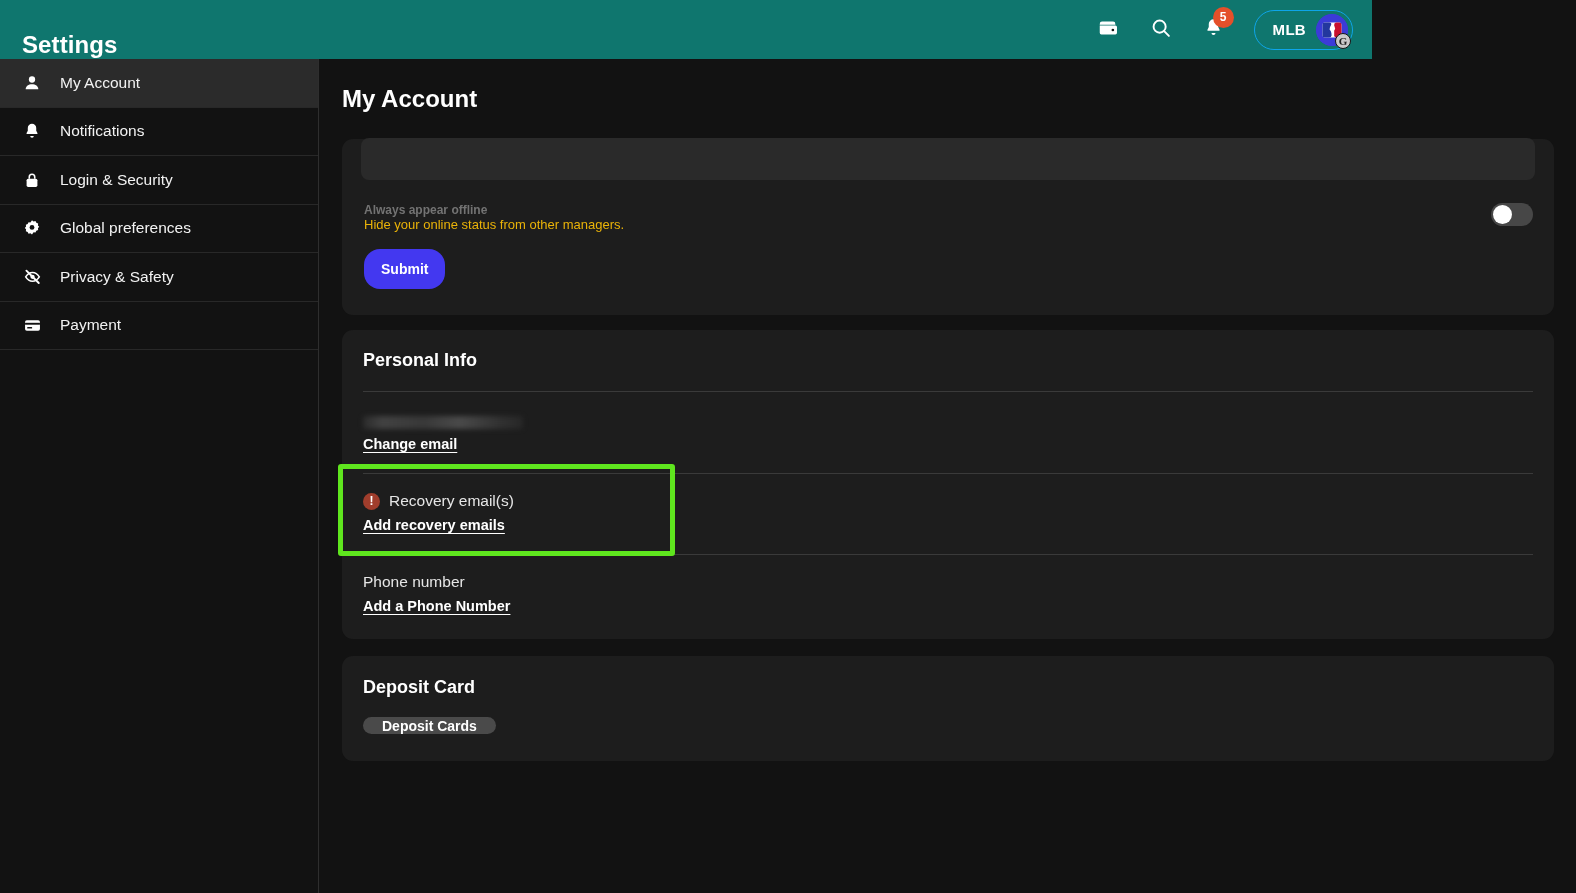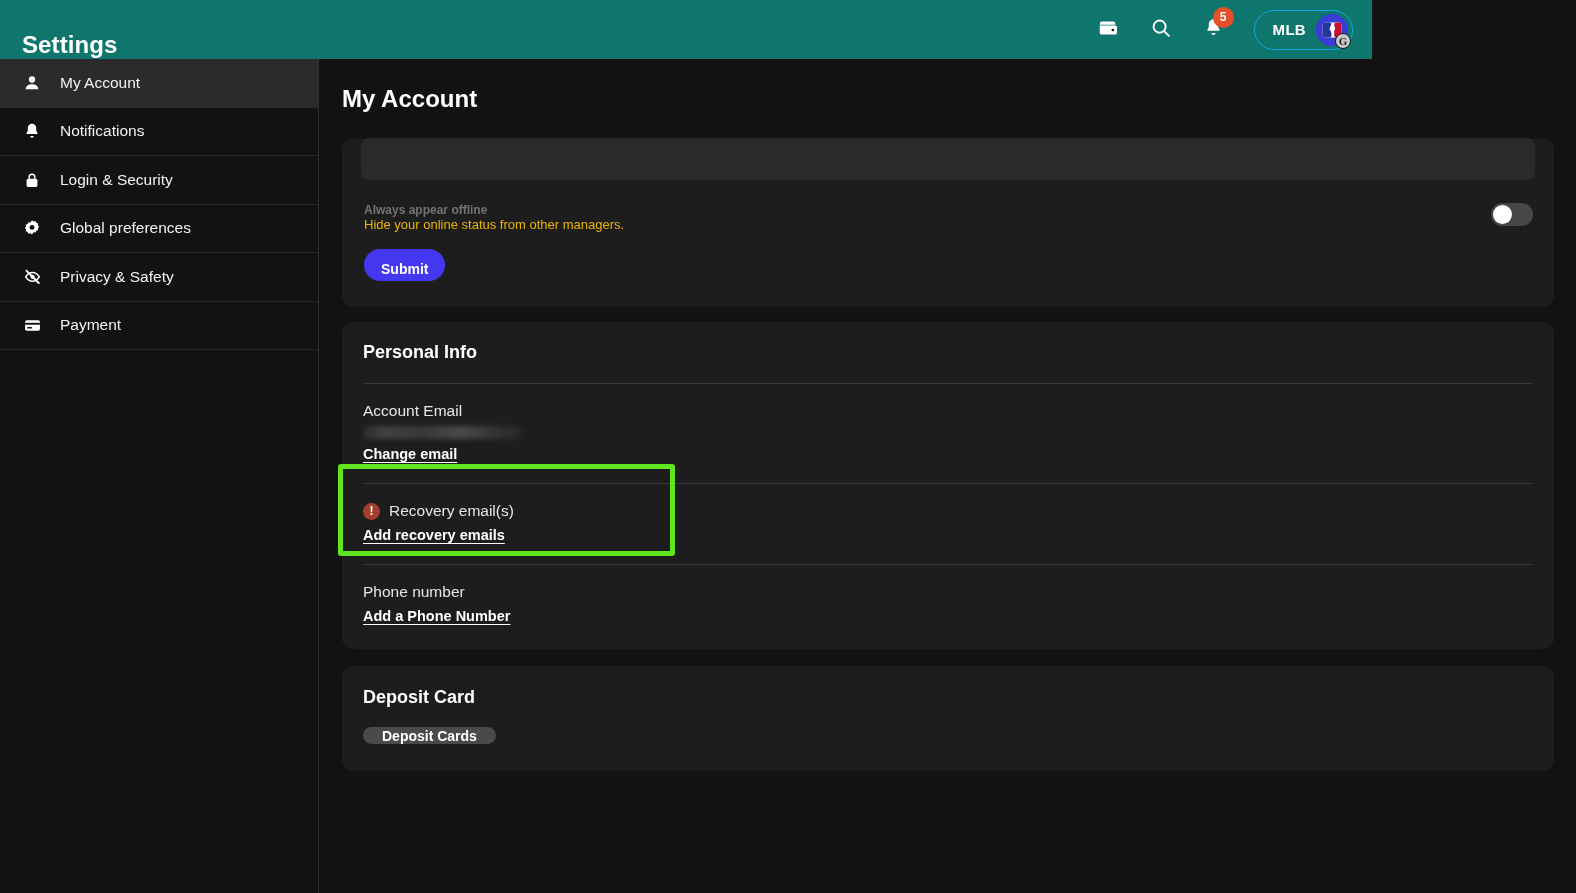--- a/index.html
+++ b/index.html
@@ -206,21 +206,21 @@
     font-weight: bold;
     color: #737373;
     margin-top: 22px;
   }
   .row-sub {
     font-size: 13px;
     color: #eab308;
   }
   .btn-primary {
     margin-top: 17px;
-    height: 32px;
+    height: 40px;
     padding: 12px 17px;
     background: #4338f0;
     border: none;
     border-radius: 16px;
     color: #ffffff;
     font-size: 14px;
     font-weight: bold;
     font-family: "Liberation Sans", sans-serif;
     cursor: pointer;
   }
@@ -485,21 +485,20 @@
           <div class="toggle-knob"></div>
         </div>
       </div>
 
       <div class="card card-personal">
         <div class="card-h">Personal Info</div>
 
         <div class="divider"></div>
 
         <div class="field" style="position:relative;">
-          <div class="field-label">Account Email</div>
           <div class="redact" style="width:160px"></div>
           <a class="link">Change email</a>
         </div>
         <div class="divider"></div>
 
         <div class="field">
           <div class="field-label">
             <span class="warn-dot">!</span>
             <span>Recovery email(s)</span>
           </div>

